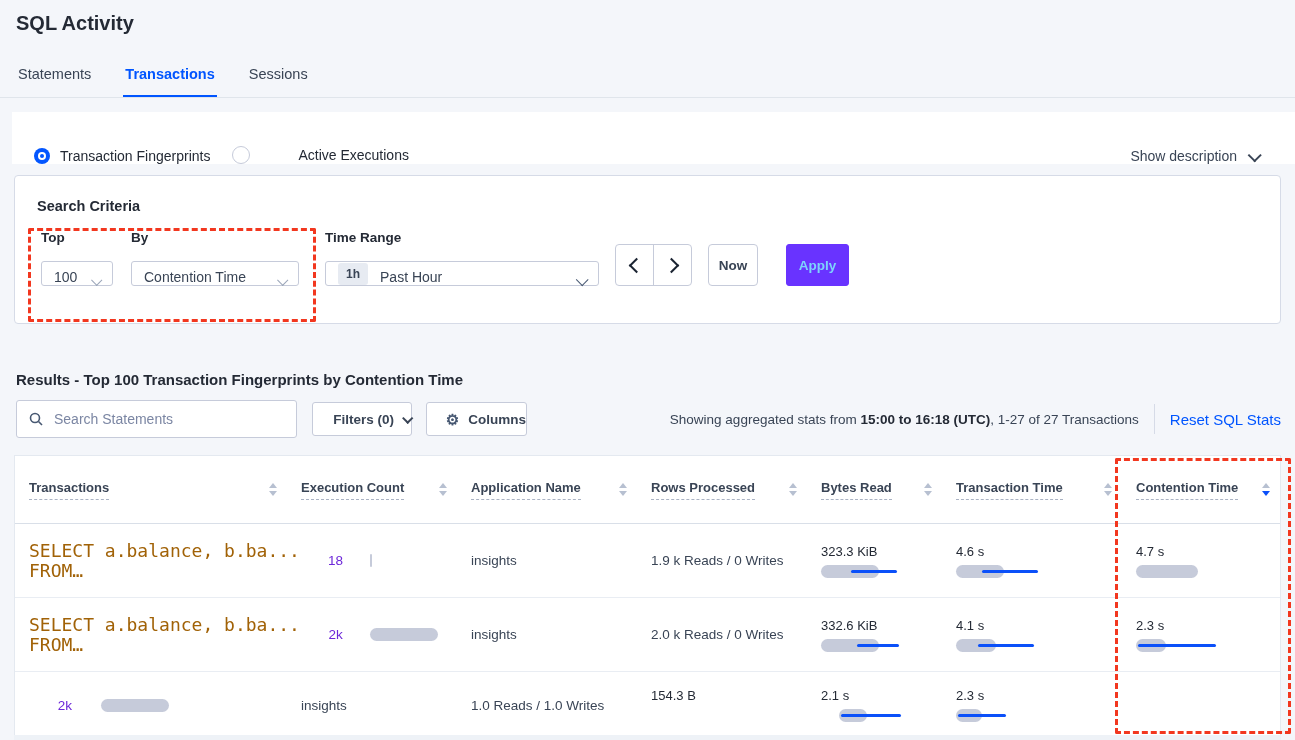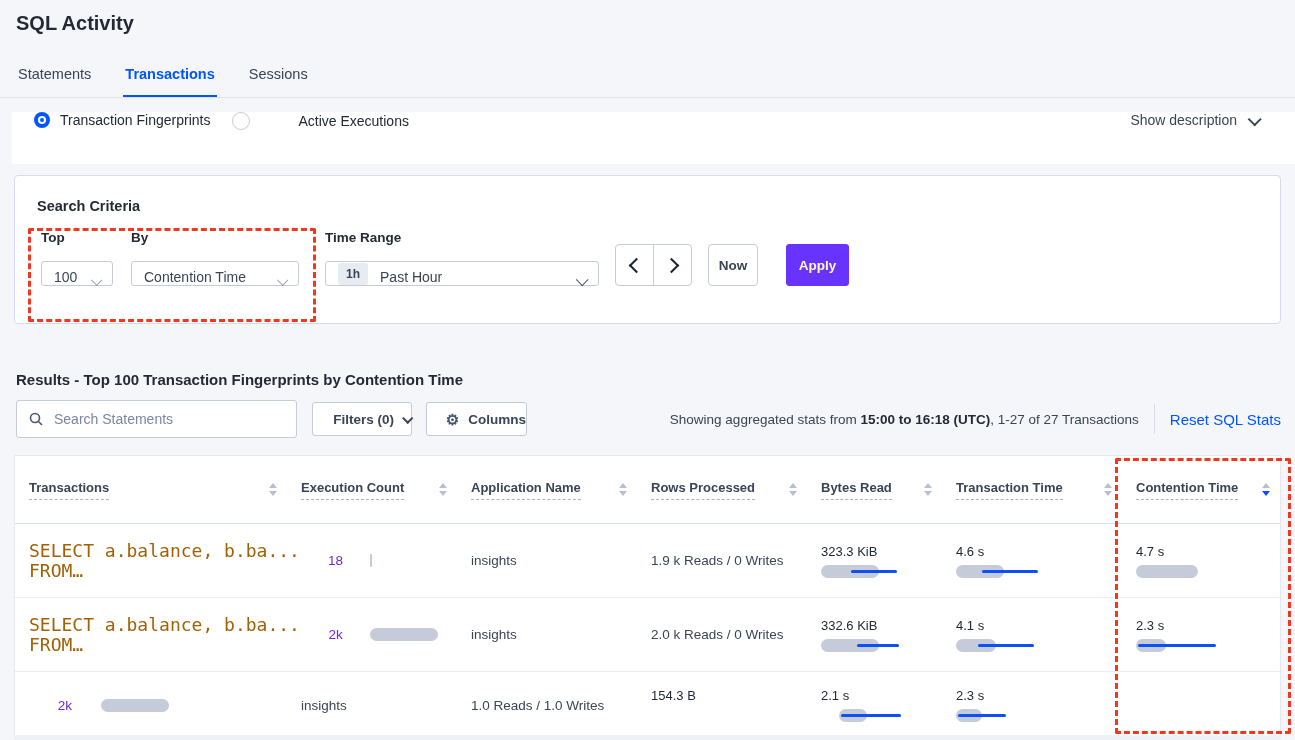--- a/index.html
+++ b/index.html
@@ -10,21 +10,21 @@
     -webkit-font-smoothing:antialiased;
   }
   
   .page-title{position:absolute;left:16px;top:12px;font-size:20px;font-weight:bold;color:#242a35;}
   .tabs{position:absolute;left:16px;top:60px;display:flex;gap:30px;}
   .tab{font-size:14.5px;color:#394455;padding:6px 2px 13px 2px;cursor:pointer;border-bottom:2px solid transparent;}
   .tab.active{color:#0055ff;font-weight:600;border-bottom:2px solid #0055ff;}
   .tabs-rule{position:absolute;left:0;right:0;top:97px;height:1px;background:#e0e5eb;}
 
   
-  .radio-bar{position:absolute;left:12px;right:0;top:112px;height:52px;background:#fff;display:flex;align-items:flex-start;}
+  .radio-bar{position:absolute;left:12px;right:0;top:112px;height:52px;background:#fff;display:flex;align-items:flex-end;}
   .radio-opt{display:flex;align-items:center;gap:10px;cursor:pointer;}
   .radio-opt.first{margin-left:22px;}
   .radio-opt.second{margin-left:22px;gap:48px;}
   .radio-on{width:16px;height:16px;border-radius:50%;background:#0356ff;position:relative;flex:none;}
   .radio-on::after{content:'';position:absolute;inset:4px;background:#fff;border-radius:50%;}
   .radio-on::before{content:'';position:absolute;inset:6px;background:#0356ff;border-radius:50%;z-index:1;}
   .radio-off{width:16px;height:16px;border-radius:50%;background:#fff;border:1px solid #c6cbda;flex:none;}
   .radio-label{font-size:14px;color:#242a35;}
   .show-desc{margin-left:auto;margin-right:36px;display:flex;align-items:center;gap:12px;font-size:14px;color:#394455;cursor:pointer;}
 
@@ -46,21 +46,21 @@
   .f-time{margin-left:26px;} .sel-time{width:274px;}
   .chip{background:#e7ebf2;color:#394455;font-size:12px;font-weight:bold;border-radius:3px;padding:4px 8px;margin-right:12px;}
   .arrow-group{margin-left:16px;display:flex;height:42px;border:1px solid #c6cbda;border-radius:4px;background:#fff;box-sizing:border-box;}
   .arrow-btn{width:37px;display:flex;align-items:center;justify-content:center;cursor:pointer;}
   .arrow-btn + .arrow-btn{border-left:1px solid #c6cbda;}
   .arr{width:9px;height:9px;border-left:2.5px solid #1b2432;border-bottom:2.5px solid #1b2432;display:inline-block;}
   .arr.left{transform:rotate(45deg);margin-left:3px;}
   .arr.right{transform:rotate(225deg);margin-right:3px;}
   .btn{height:42px;border:1px solid #c6cbda;border-radius:4px;background:#fff;display:flex;align-items:center;justify-content:center;font-size:13.5px;font-weight:600;color:#394455;cursor:pointer;box-sizing:border-box;}
   .btn-now{margin-left:16px;width:50px;}
-  .btn-apply{margin-left:28px;width:63px;background:#6933ff;border:1px solid #6933ff;border-radius:3px;color:#fef9c3;}
+  .btn-apply{margin-left:28px;width:63px;background:#6933ff;border:1px solid #6933ff;border-radius:3px;color:#7dd3fc;}
 
   
   .results-heading{position:absolute;left:16px;top:358px;font-size:15px;font-weight:bold;color:#242a35;margin-top:13px;}
   .toolbar{position:absolute;left:16px;right:14px;top:400px;height:38px;display:flex;align-items:center;}
   .search-box{width:281px;height:38px;border:1px solid #c6cbda;border-radius:3px;background:#fff;display:flex;align-items:center;padding-left:12px;box-sizing:border-box;}
   .search-box input{border:none;outline:none;font-size:14px;color:#394455;margin-left:9px;width:220px;font-family:"Liberation Sans",sans-serif;background:transparent;}
   .search-box input::placeholder{color:#7b86a3;}
   .tb-btn{height:34px;border:1px solid #c6cbda;border-radius:3px;background:#fff;display:flex;align-items:center;justify-content:flex-end;gap:9px;font-size:13.5px;font-weight:600;color:#394455;cursor:pointer;box-sizing:border-box;}
   .btn-filters{margin-left:15px;width:100px;}
   .btn-columns{margin-left:14px;width:101px;}

